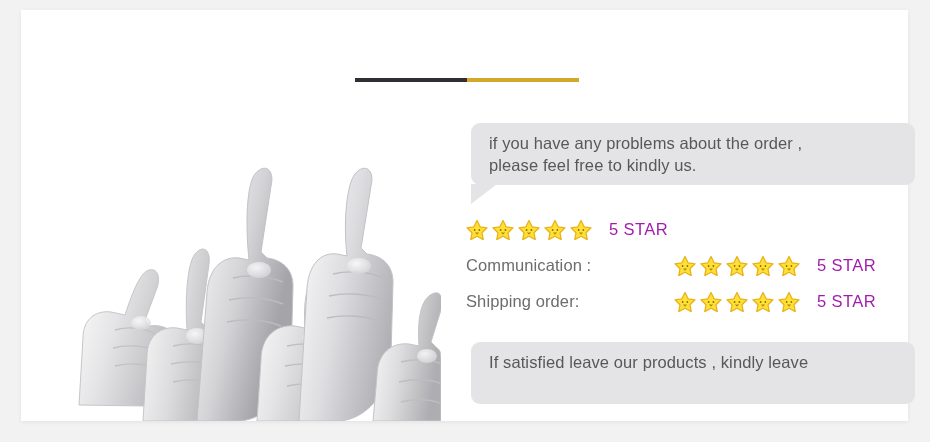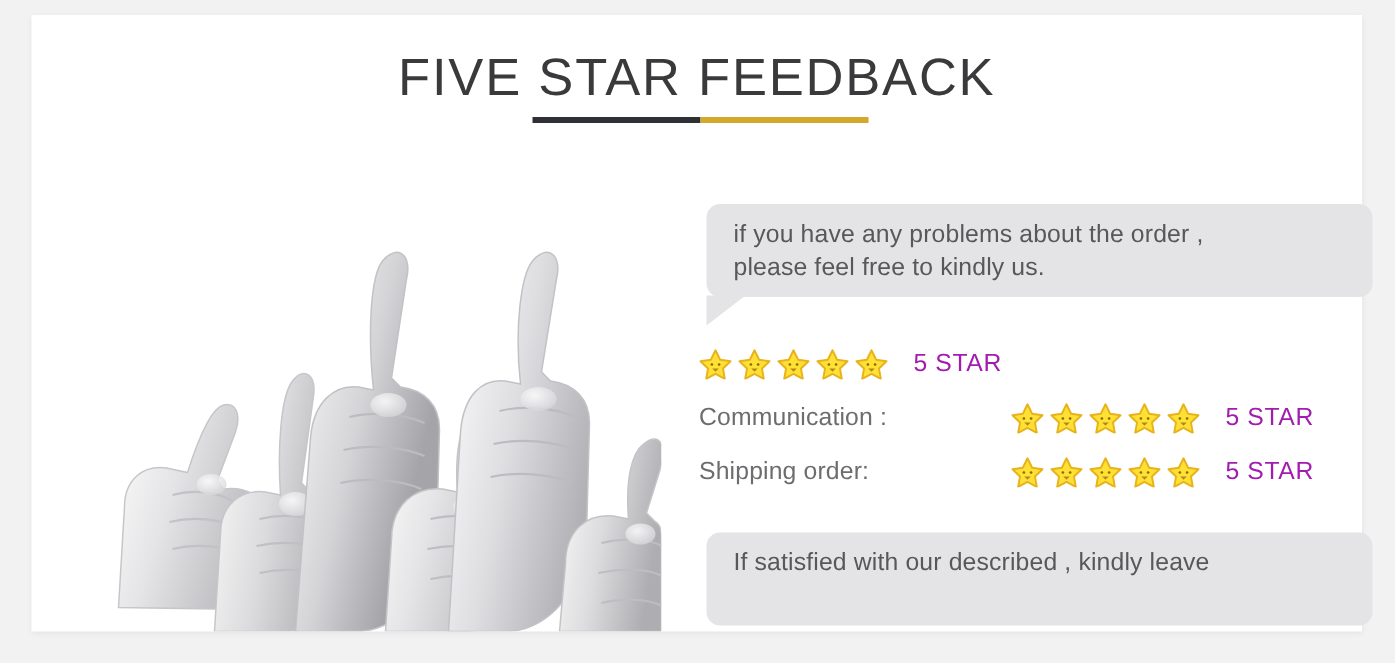--- a/index.html
+++ b/index.html
@@ -45,21 +45,21 @@
     position:absolute;
     left:0px; top:150px;
     width:420px; height:261px;
     overflow:hidden;
   }
   #hands-photo svg { display:block; }
 
   
   #right-col {
     position:absolute;
-    left:429px; top:15px;
+    left:429px; top:2px;
     width:458px; height:411px;
   }
 
   
   #speech-bubble {
     position:absolute;
     left:21px; top:111px;
     width:444px; height:62px;
     background:#e4e4e6;
     border-radius:9px;
@@ -128,21 +128,20 @@
     color:#58585a;
     letter-spacing:0.1px;
     white-space:nowrap;
   }
 </style>
 </head>
 <body>
 
 <div id="banner">
 
-  <div id="title">FIVE STAR FEEDBACK</div>
   <div id="title-rule">
     <div class="seg-dark"></div>
     <div class="seg-gold"></div>
   </div>
 
   <div id="hands-photo">
     <svg width="420" height="261" viewBox="0 0 420 261" xmlns="http://www.w3.org/2000/svg">
       <defs>
         <linearGradient id="sk1" x1="0" y1="0" x2="1" y2="0.4">
           <stop offset="0%" stop-color="#fdfdfd"></stop>
@@ -368,17 +367,17 @@
                 <path d="M8.8 13.6 h4.4 l-2.2 2.2 z" fill="#b5871a"></path>
               </svg>
             </span>
         </div>
         <div class="rating-value">5 STAR</div>
       </div>
 
     </div>
 
     <div id="bottom-note">
-      <p>If satisfied with our described ,  kindly leave</p>
+      <p>If satisfied leave our products ,  kindly leave</p>
     </div>
 
   </div>
 </div>
 
 </body></html>

